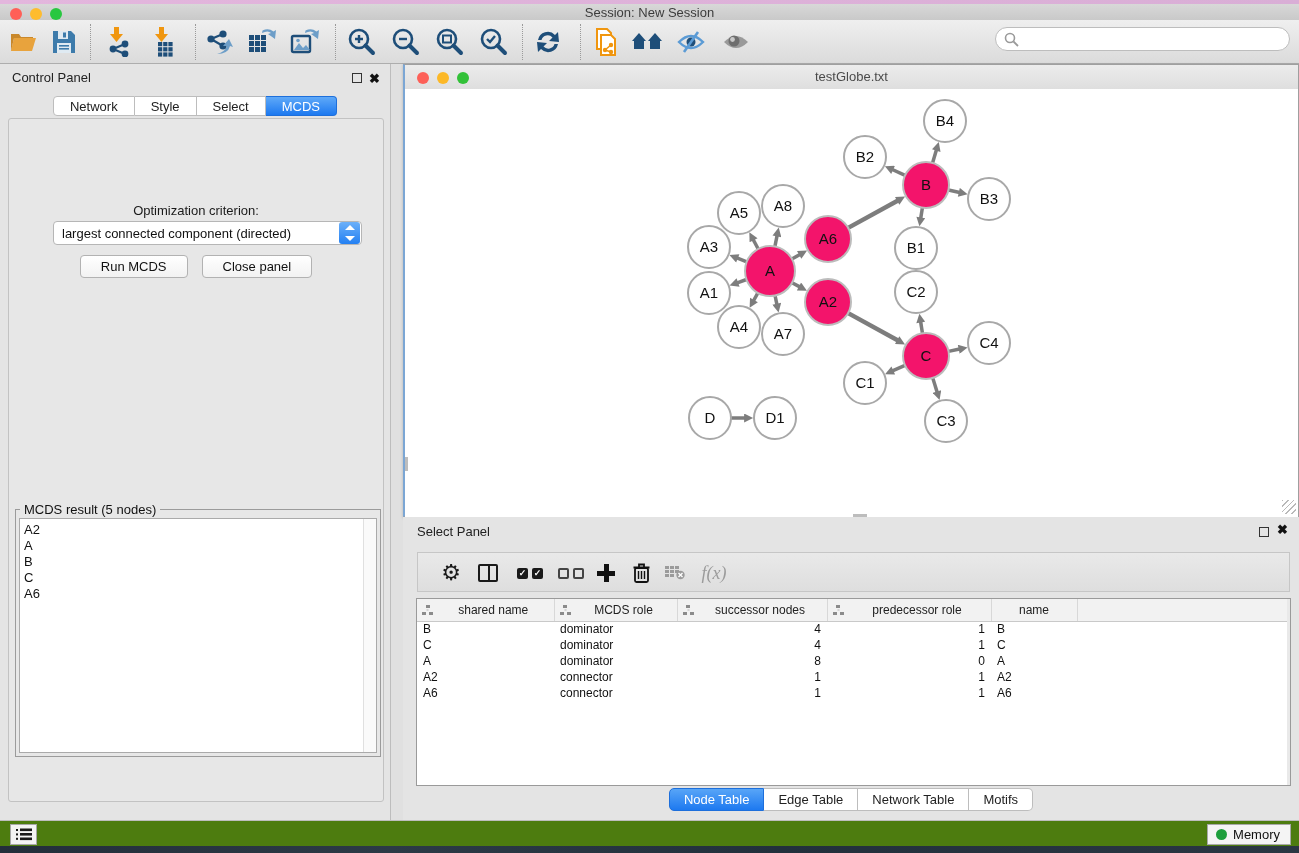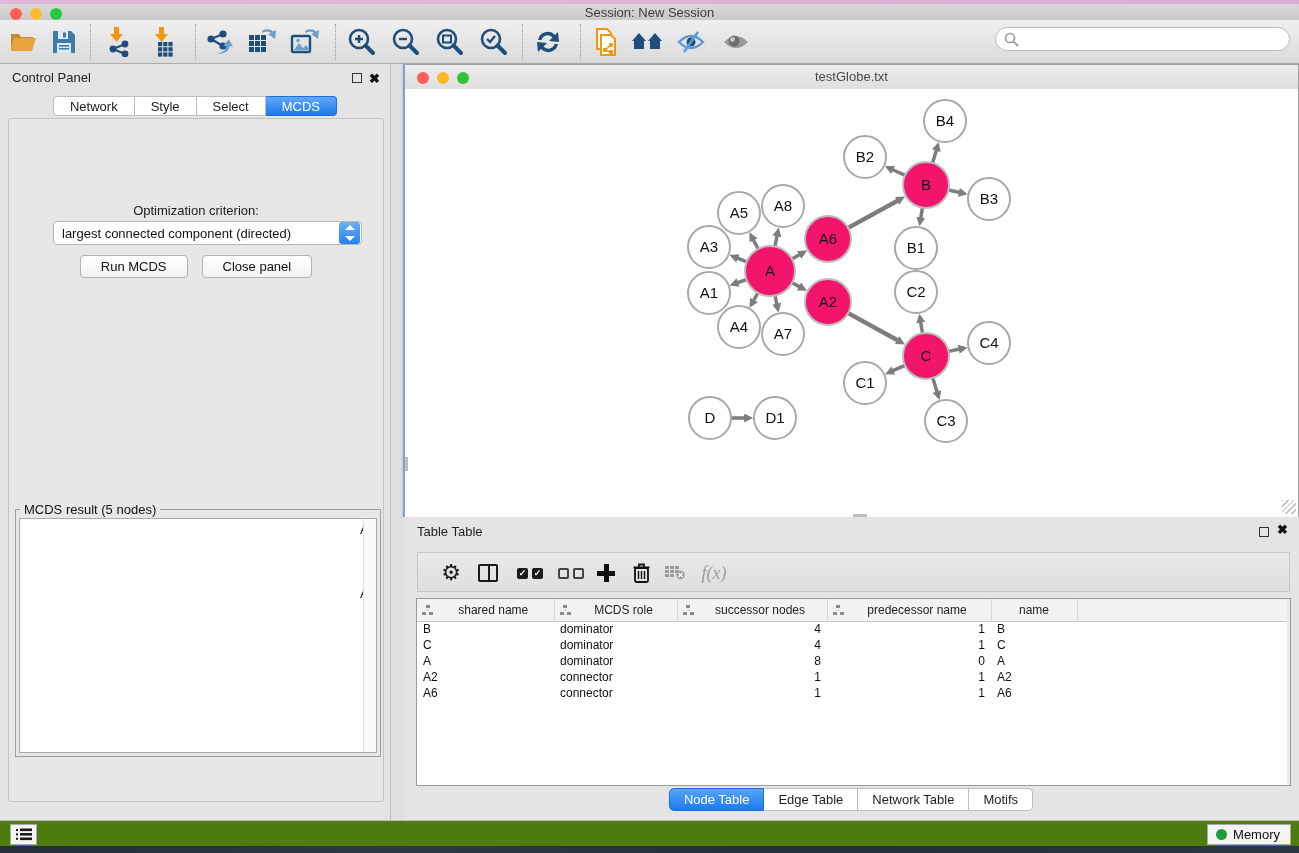--- a/index.html
+++ b/index.html
@@ -55,21 +55,21 @@
   .dd-step:before, .dd-step:after { content:""; position:absolute; left:5.5px;
              border-left:5px solid transparent; border-right:5px solid transparent; }
   .dd-step:before { top:3px; border-bottom:5px solid #fff; }
   .dd-step:after  { bottom:3px; border-top:5px solid #fff; }
   .cp-btnrow { position:absolute; top:136px; width:100%; display:flex; justify-content:center; gap:14px; }
   .cp-btn { height:23px; padding:0 20px; background:linear-gradient(#fff,#f2f2f2);
             border:1px solid #b2b2b2; border-radius:4px; font-size:13px; color:#111;
             display:flex; align-items:center; }
 
   .mcds-fieldset { position:absolute; top:390px; left:6px; width:366px; height:248px;
-                   border:1px solid #9b9b9b;text-align:right; }
+                   border:1px solid #9b9b9b; }
   .mcds-legend { position:absolute; top:-8px; left:4px; background:#e7e7e7; padding:0 4px;
                  font-size:13px; color:#111; }
   .mcds-list { position:absolute; top:8px; left:3px; right:3px; bottom:3px; background:#fff;
                border:1px solid #aaa; font-size:13px; color:#111; padding:3px 0 0 4px; line-height:16px; }
   .mcds-scroll { position:absolute; top:0; right:0; width:13px; height:100%;
                  background:#fafafa; border-left:1px solid #e0e0e0; }
 
   
   .net-window { position:absolute; top:64px; left:403px; width:896px; height:453px;
                 background:#fff; border:1px solid #9f9f9f; border-left:2px solid #7ba6d4;
@@ -416,21 +416,21 @@
           <circle cx="370" cy="329" r="21" fill="#ffffff" stroke="#a8a8a8" stroke-width="2"></circle>
           <text x="370" y="334" text-anchor="middle" font-size="15" fill="#111111" font-family="&quot;Liberation Sans&quot;, sans-serif">D1</text>
         </svg>
       <div class="scroll-stub-v"></div>
       <div class="scroll-stub-h"></div>
     </div>
     <div class="grip"></div>
   </div>
 
   <div class="table-panel">
-    <div class="tp-header">Table Table</div>
+    <div class="tp-header">Select Panel</div>
     <span class="panel-ctl" style="right:32px; top:524px; position:absolute;"></span>
     <span style="position:absolute; top:6px; right:30px;"><span class="float-ic"></span></span>
     <span class="close-ic" style="position:absolute; top:5px; right:11px;">✖</span>
 
     <div class="tp-toolbar">
       <div class="tp-ic" style="left:18px; width:30px;">
           <span class="gear-glyph">⚙</span>
         </div>
       <div class="tp-ic" style="left:55px; width:30px;">
           <span class="cols-ic"></span>
@@ -500,21 +500,21 @@
               </th>
             <th>
                 <span class="hwrap">
                   <span class="tree-ic"></span>
                   <span class="hlabel">successor nodes</span>
                 </span>
               </th>
             <th>
                 <span class="hwrap">
                   <span class="tree-ic"></span>
-                  <span class="hlabel">predecessor name</span>
+                  <span class="hlabel">predecessor role</span>
                 </span>
               </th>
             <th>
                 <span class="hwrap">
                   <span class="hlabel">name</span>
                 </span>
               </th>
             <th></th>
           </tr>
         </thead>

